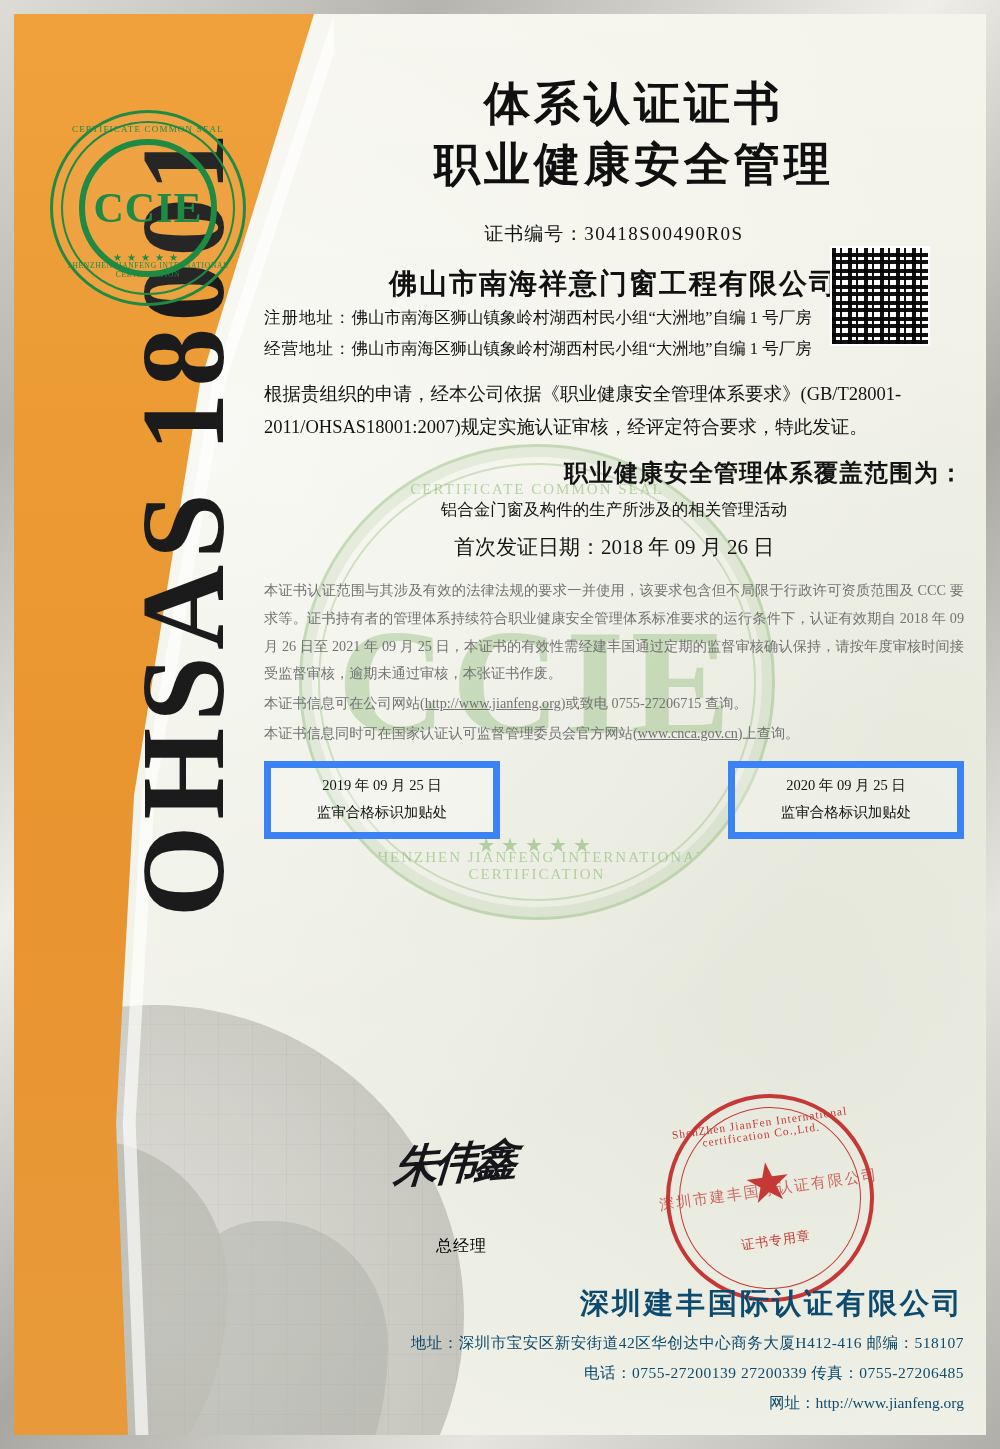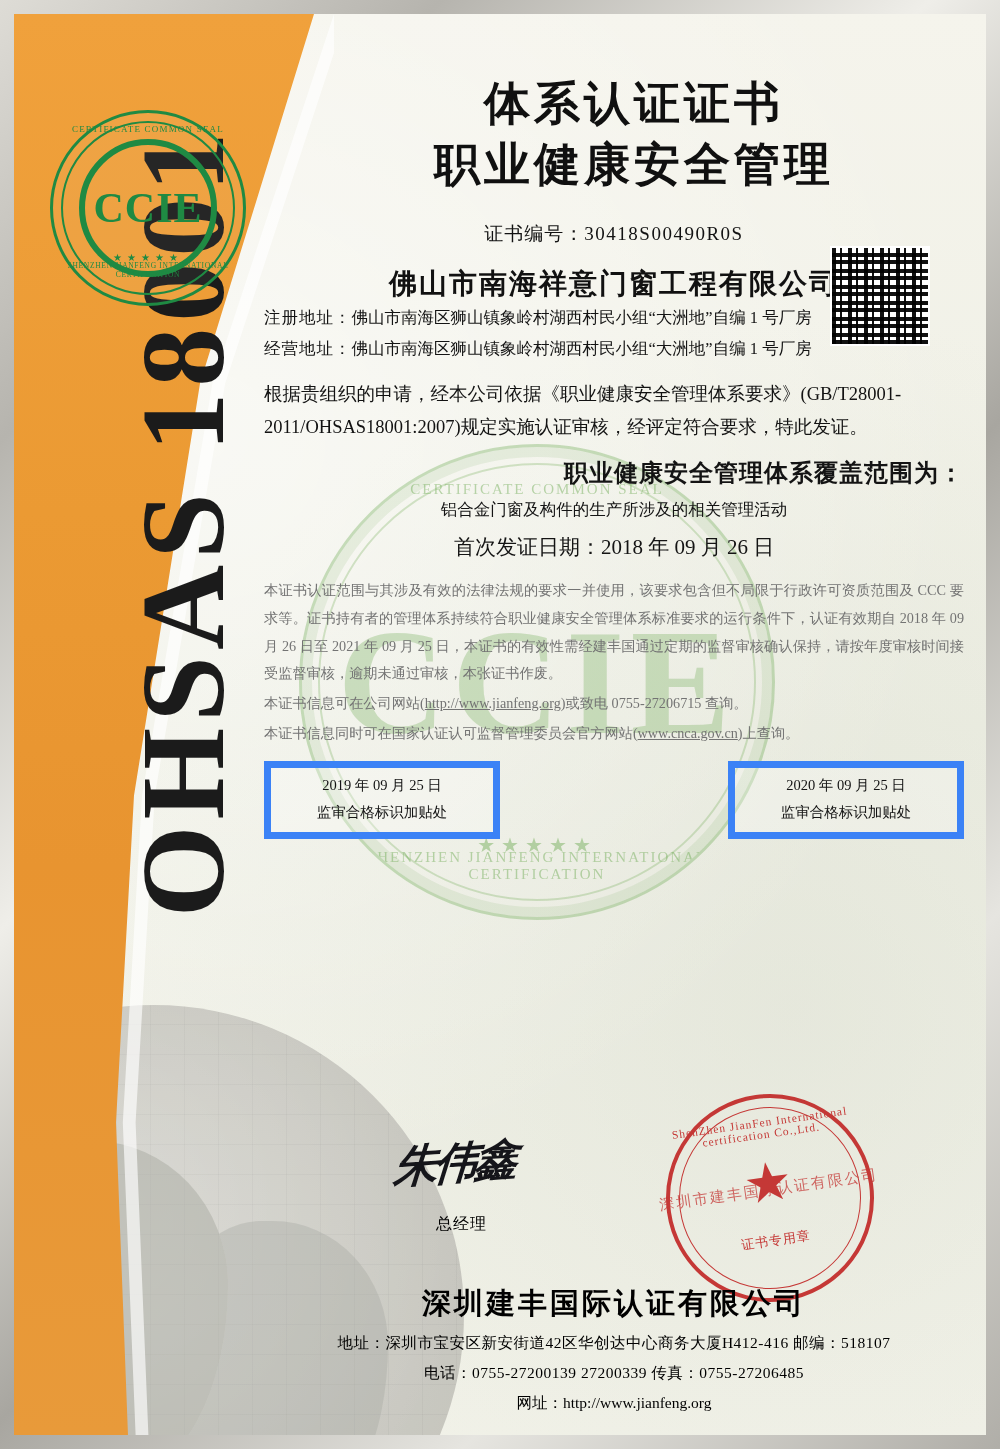--- a/index.html
+++ b/index.html
@@ -342,21 +342,21 @@
     font-size: 44px;
     font-weight: 700;
     font-style: italic;
     color: #15151a;
     transform: rotate(-4deg) skewX(-8deg);
     letter-spacing: -4px;
   }
   .sign-title {
     position: absolute;
     left: 172px;
-    top: 100px;
+    top: 122px;
     font-size: 16px;
     font-family: "Liberation Serif", serif;
     letter-spacing: 1px;
   }
   .red-stamp {
     position: absolute;
     right: 90px;
     top: -20px;
     width: 200px;
     height: 200px;
@@ -405,23 +405,23 @@
     letter-spacing: 1px;
     white-space: nowrap;
   }
 
   
   .footer {
     position: absolute;
     left: 250px;
     top: 1270px;
     width: 700px;
-    text-align: center;
-    font-family: "Liberation Serif", serif;
-    color: #000000;
+    text-align: right;
+    font-family: "Liberation Serif", serif;
+    color: #0c4a6e;
   }
   .footer .org {
     font-size: 29px;
     font-weight: 700;
     letter-spacing: 3px;
   }
   .footer .line {
     margin-top: 9px;
     font-size: 15.5px;
     letter-spacing: .5px;

